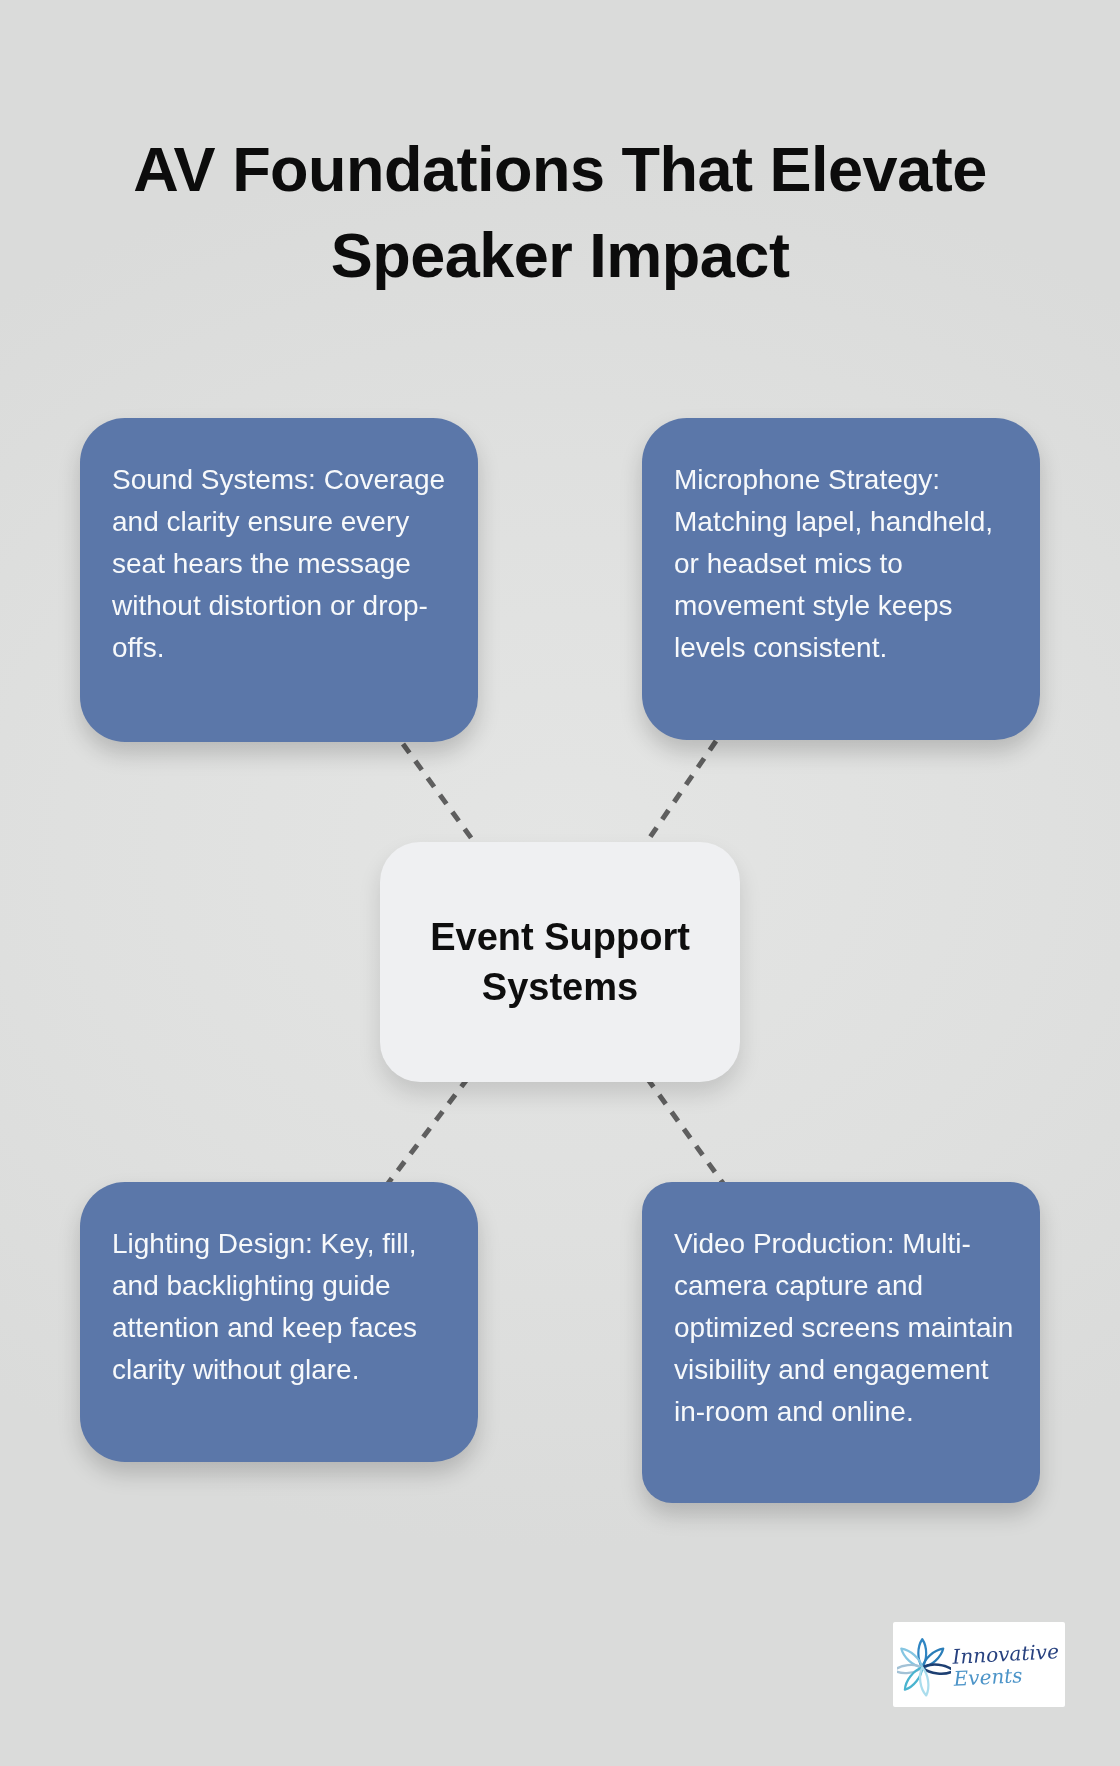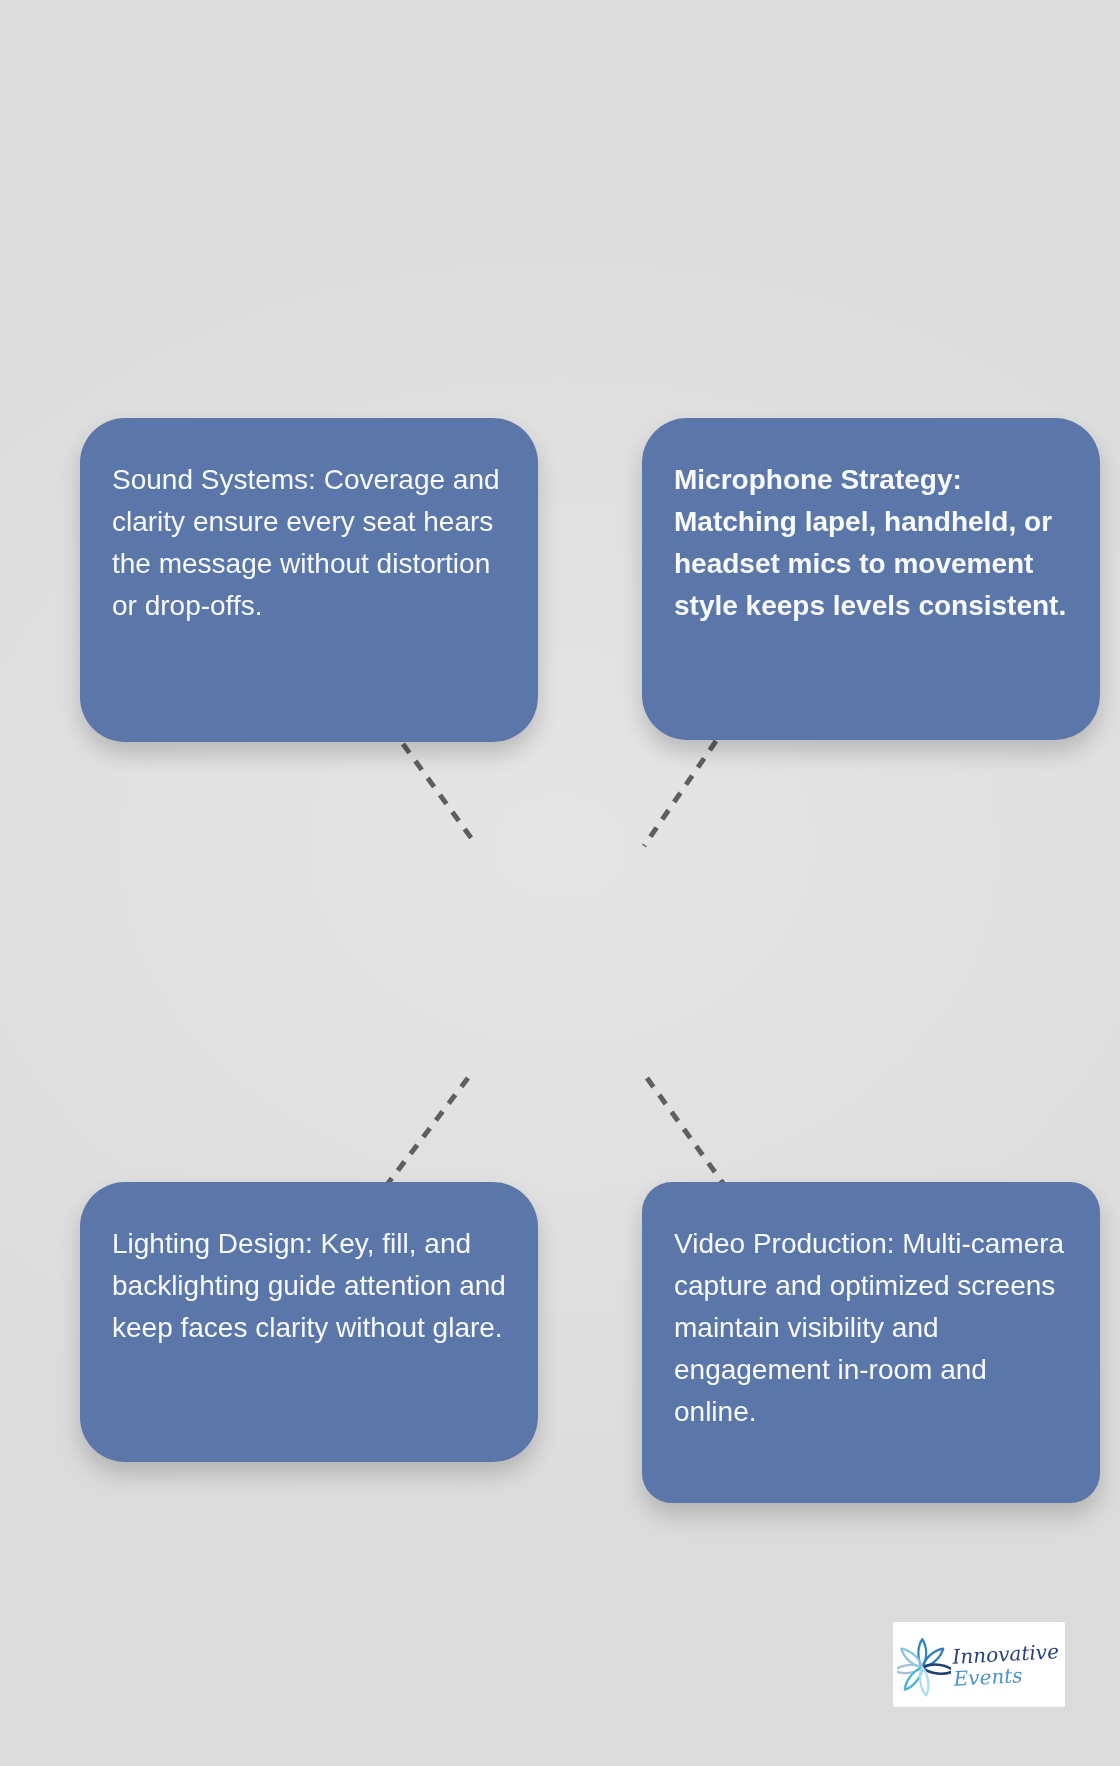--- a/index.html
+++ b/index.html
@@ -23,32 +23,32 @@
     line-height:86px;
     letter-spacing:-0.5px;
     color:#0c0c0c;
     white-space:pre-line;
   }
   .connector-layer{
     position:absolute;left:0;top:0;width:1120px;height:1766px;
   }
   .node{
     position:absolute;
-    width:458px;
+    width:398px;
     background:#5b77a9;
     border-radius:45px;
     box-shadow:0 12px 22px rgba(0,0,0,0.18);
     box-sizing:border-box;
     padding:41px 26px 0 32px;
     color:#f7f9fb;
     font-size:28px;
     line-height:42px;
   }
   .node.top-left    {left:80px;  top:418px; height:324px;}
-  .node.top-right   {left:642px; top:418px; height:322px;font-weight:bold;}
+  .node.top-right   {left:642px; top:418px; height:322px;}
   .node.bottom-left {left:80px;  top:1182px;height:280px;}
   .node.bottom-right{left:642px; top:1182px;height:321px;border-radius:30px;}
   .center-node{
     position:absolute;
     left:380px;top:842px;width:360px;height:240px;
     background:#eff0f2;
     border-radius:40px;
     box-shadow:0 12px 22px rgba(0,0,0,0.13);
     display:flex;align-items:center;justify-content:center;
     text-align:center;
@@ -74,38 +74,44 @@
     transform:rotate(-3deg);
   }
   .logo-text .l1{color:#27417f;font-size:20px;}
   .logo-text .l2{color:#4c94c8;font-size:20px;}
 </style>
 </head>
 <body>
 
 <div class="canvas">
 
+  <h1 class="page-title">AV Foundations That Elevate
+Speaker Impact</h1>
 
   <svg class="connector-layer" viewBox="0 0 1120 1766" width="1120" height="1766">
     <g stroke="#5f5f5f" stroke-width="5" stroke-dasharray="11 10" fill="none">
       <line x1="403" y1="744" x2="477" y2="846"></line>
       <line x1="716" y1="741" x2="644" y2="846"></line>
       <line x1="468" y1="1078" x2="386" y2="1186"></line>
       <line x1="647" y1="1078" x2="725" y2="1186"></line>
     </g>
   </svg>
 
   <div class="node top-left">
     <span>Sound Systems: Coverage and clarity ensure every seat hears the message without distortion or drop-offs.</span>
   </div>
 
   <div class="node top-right">
     <span>Microphone Strategy: Matching lapel, handheld, or headset mics to movement style keeps levels consistent.</span>
   </div>
 
+  <div class="center-node">
+    <span>Event Support
+Systems</span>
+  </div>
 
   <div class="node bottom-left">
     <span>Lighting Design: Key, fill, and backlighting guide attention and keep faces clarity without glare.</span>
   </div>
 
   <div class="node bottom-right">
     <span>Video Production: Multi-camera capture and optimized screens maintain visibility and engagement in-room and online.</span>
   </div>
 
   <div class="logo">

